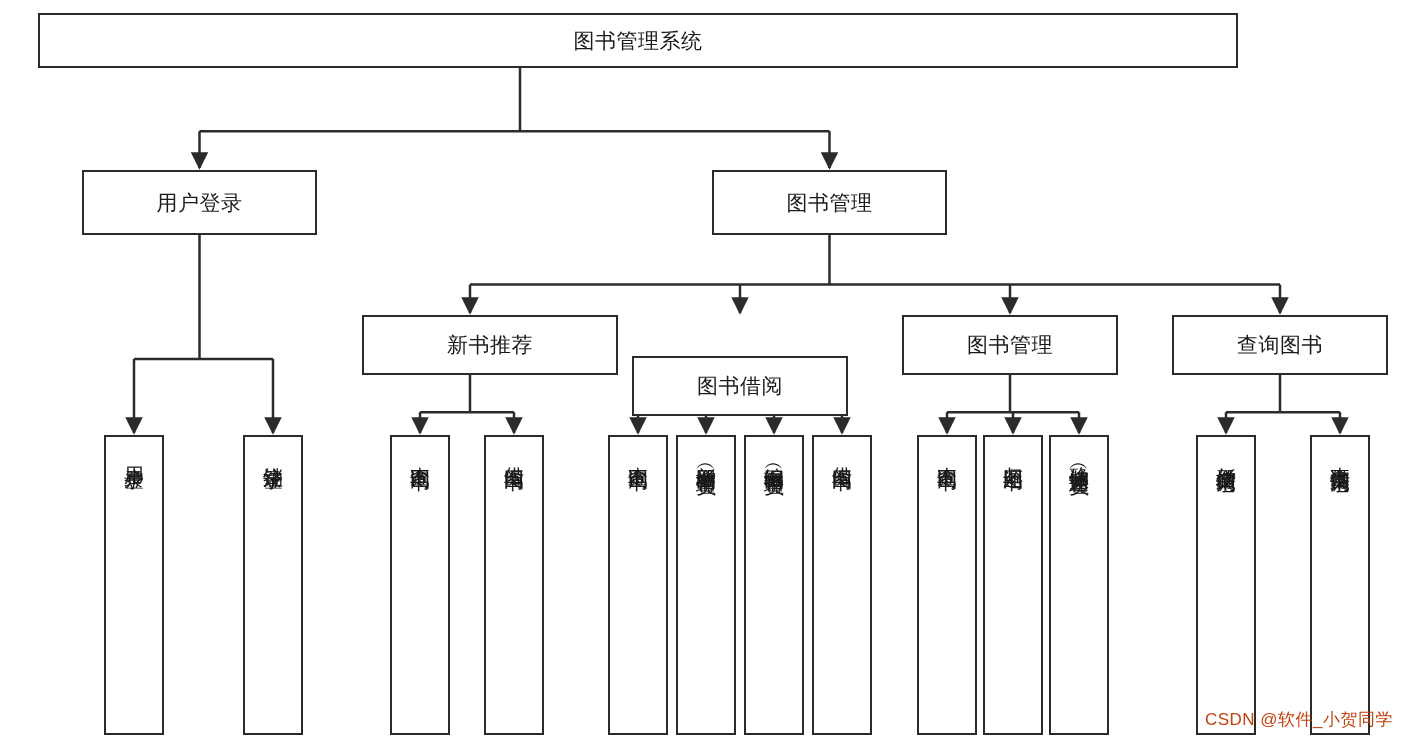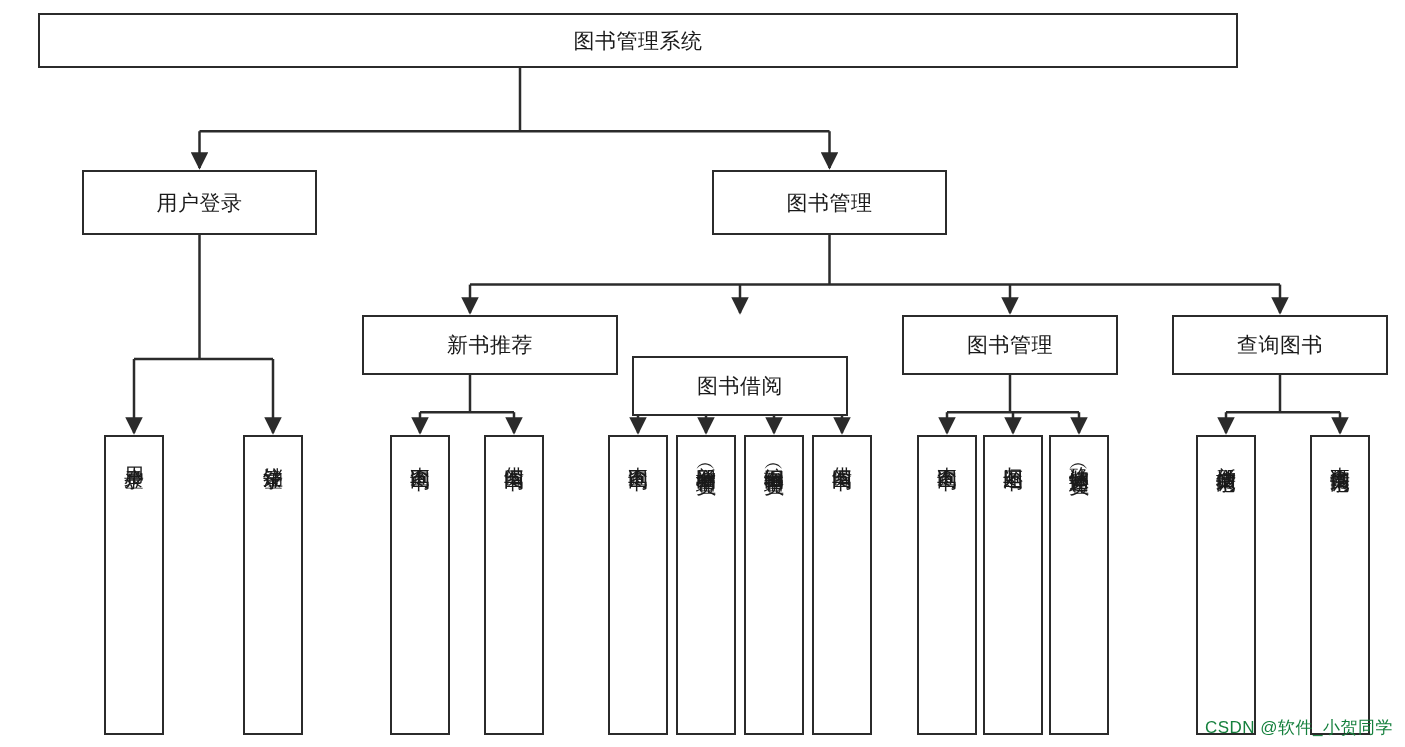--- a/index.html
+++ b/index.html
@@ -54,23 +54,23 @@
     writing-mode: vertical-rl;
     text-orientation: upright;
     font-size: 20px;
     line-height: 1.05;
     letter-spacing: 1.5px;
     white-space: nowrap;
   }
   .watermark {
     position: absolute;
     right: 12px;
-    bottom: 8px;
+    bottom: 16px;
     font-size: 17px;
-    color: #15803d;
+    color: #c2410c;
     letter-spacing: 0.5px;
     z-index: 3;
     white-space: nowrap;
   }
 </style>
 </head>
 <body>
 
 <div id="canvas">
 

